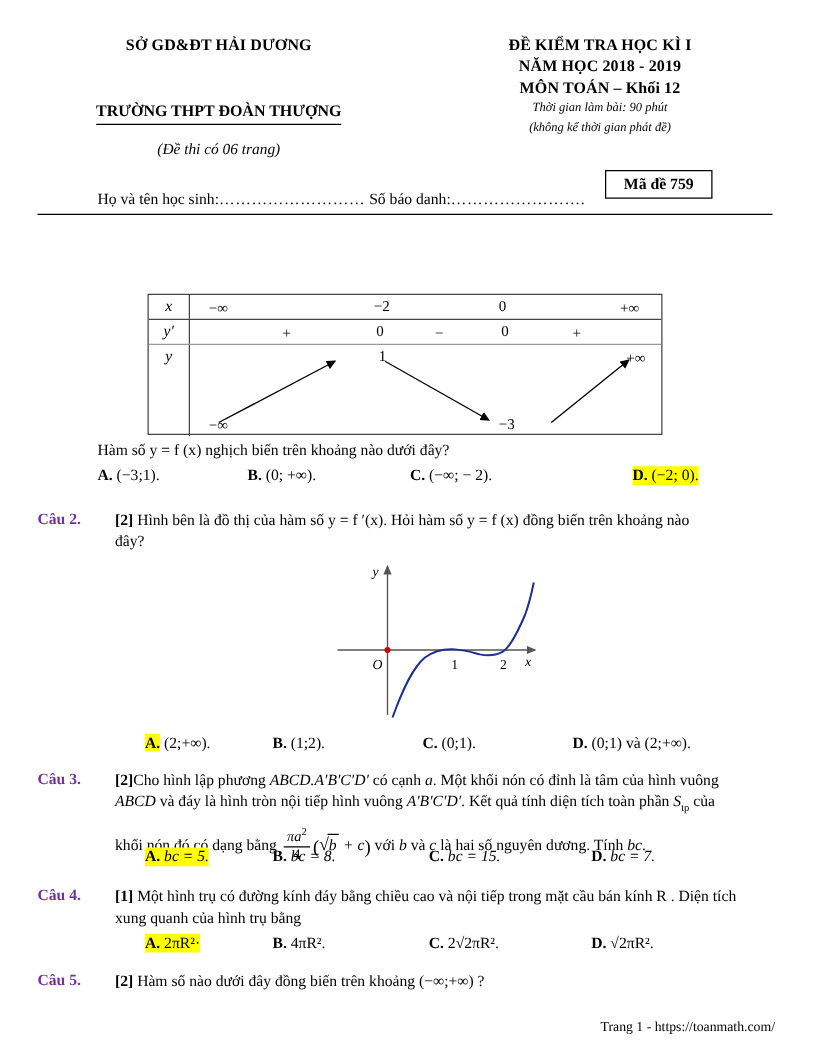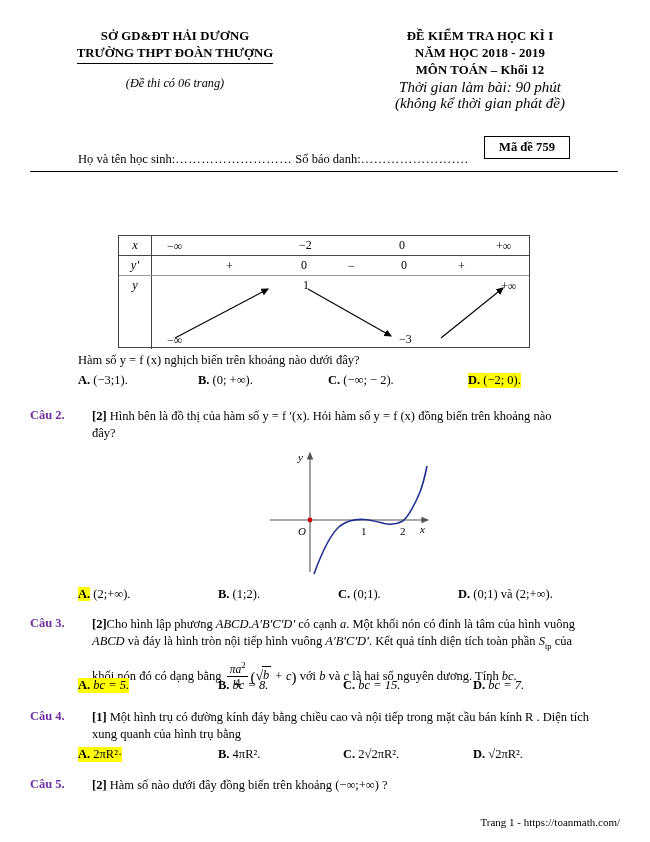--- a/index.html
+++ b/index.html
@@ -47,24 +47,25 @@
     line-height: 17px;
     letter-spacing: .1px;
   }
   .school-name {
     font-weight: bold;
     font-size: 12.8px;
     line-height: 17px;
     display: inline-block;
     border-bottom: 1px solid #000;
     padding-bottom: 1px;
+    margin-top: 36px;
   }
   .hdr-italic {
     font-style: italic;
-    font-size: 15px;
+    font-size: 10px;
     line-height: 16px;
   }
   .pages-note {
     margin-top: 12px;
     font-style: italic;
     font-size: 12.3px;
   }
 
   
   .made-box {
@@ -119,21 +120,21 @@
     height: 18px;
     margin-top: 2px;
   }
   .ans {
     position: absolute;
     top: 0;
     white-space: nowrap;
     font-size: 12.5px;
   }
   .ans .lab { font-weight: bold; }
-  .hl { background: #ffff00; }
+  .hl { background: #ffff00; margin-left: 38px; }
 
   i.v { font-style: italic; }
 
   
   .frac {
     display: inline-block;
     vertical-align: middle;
     text-align: center;
     font-size: 11.5px;
     line-height: 1.15;

